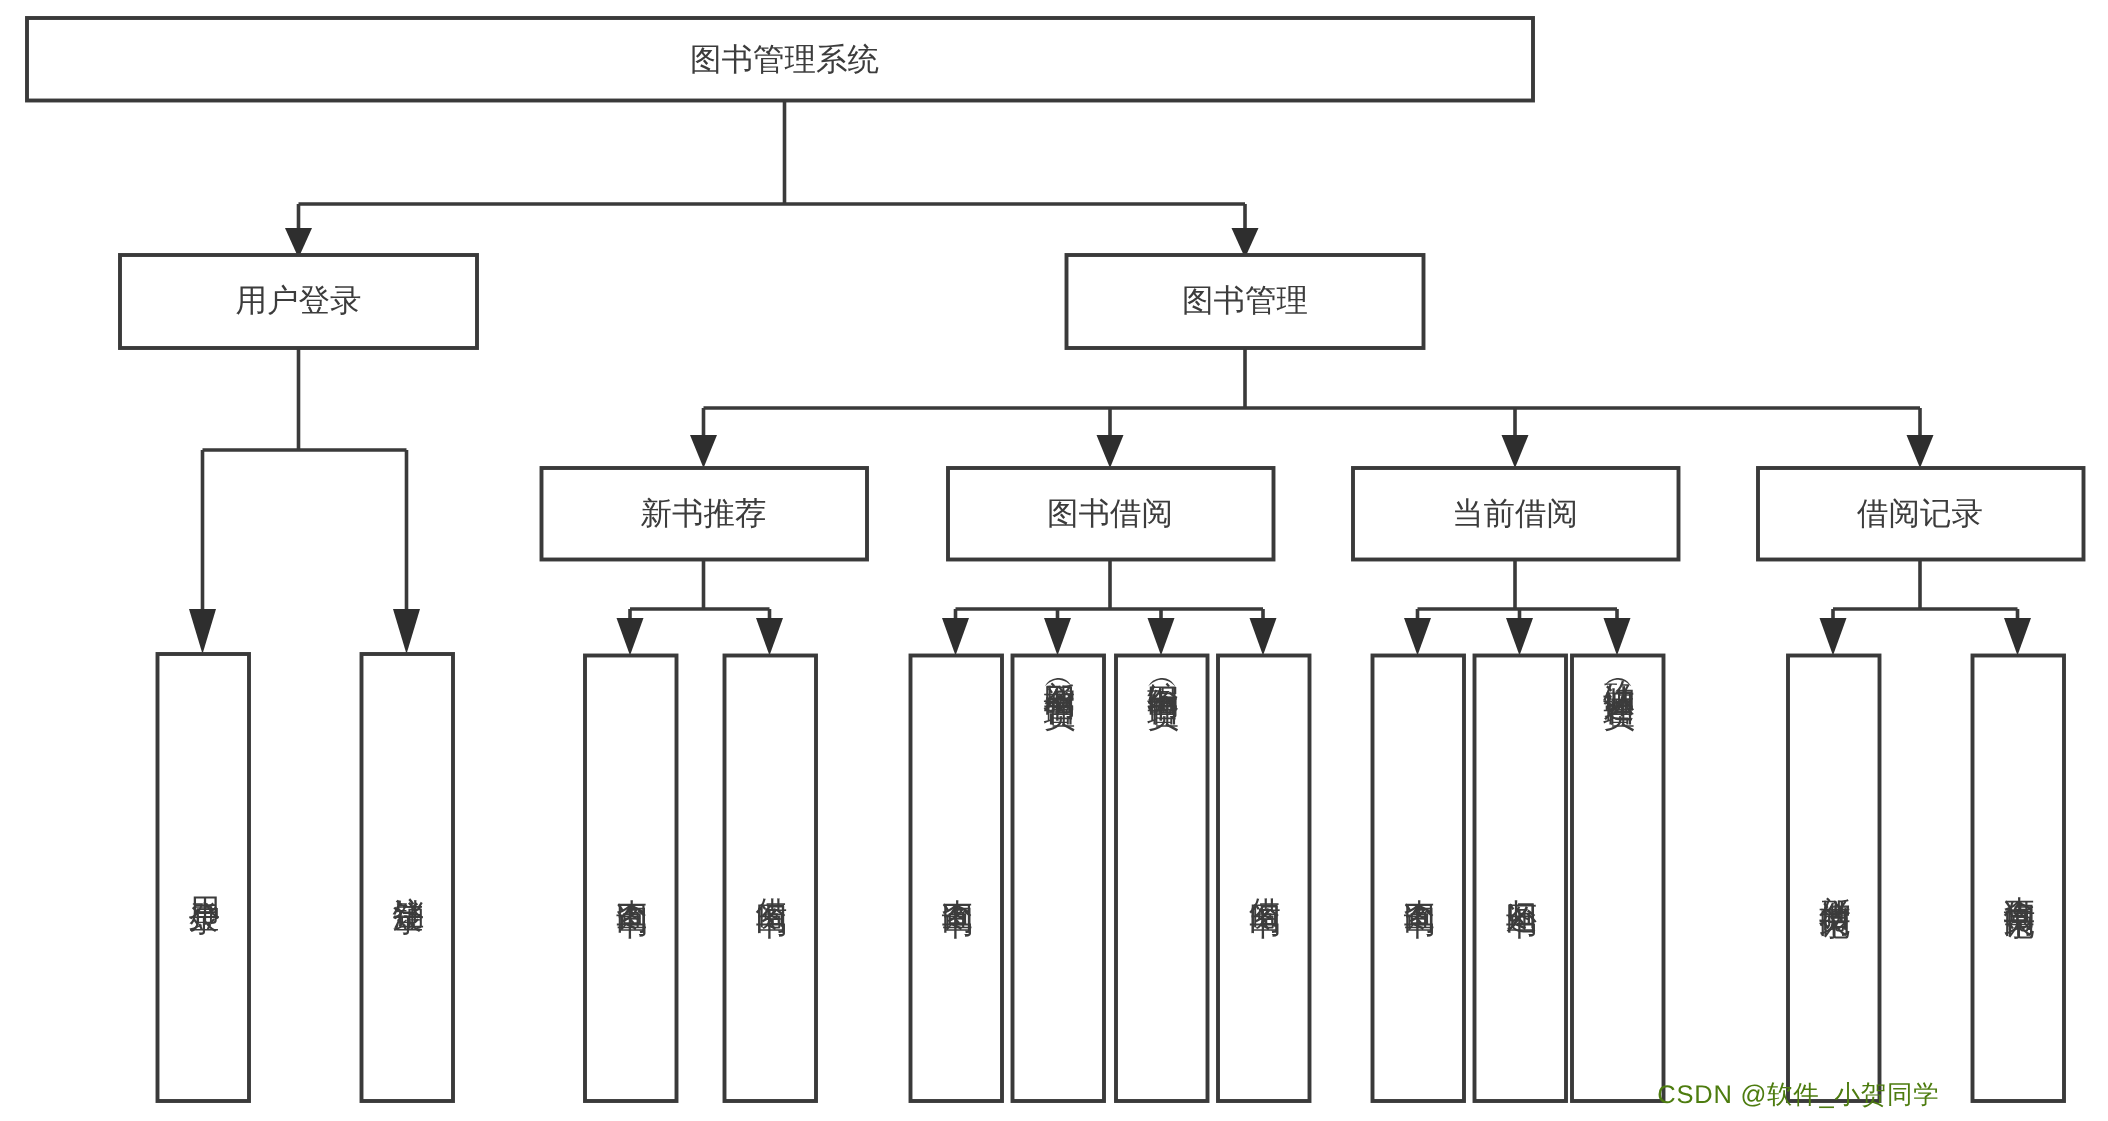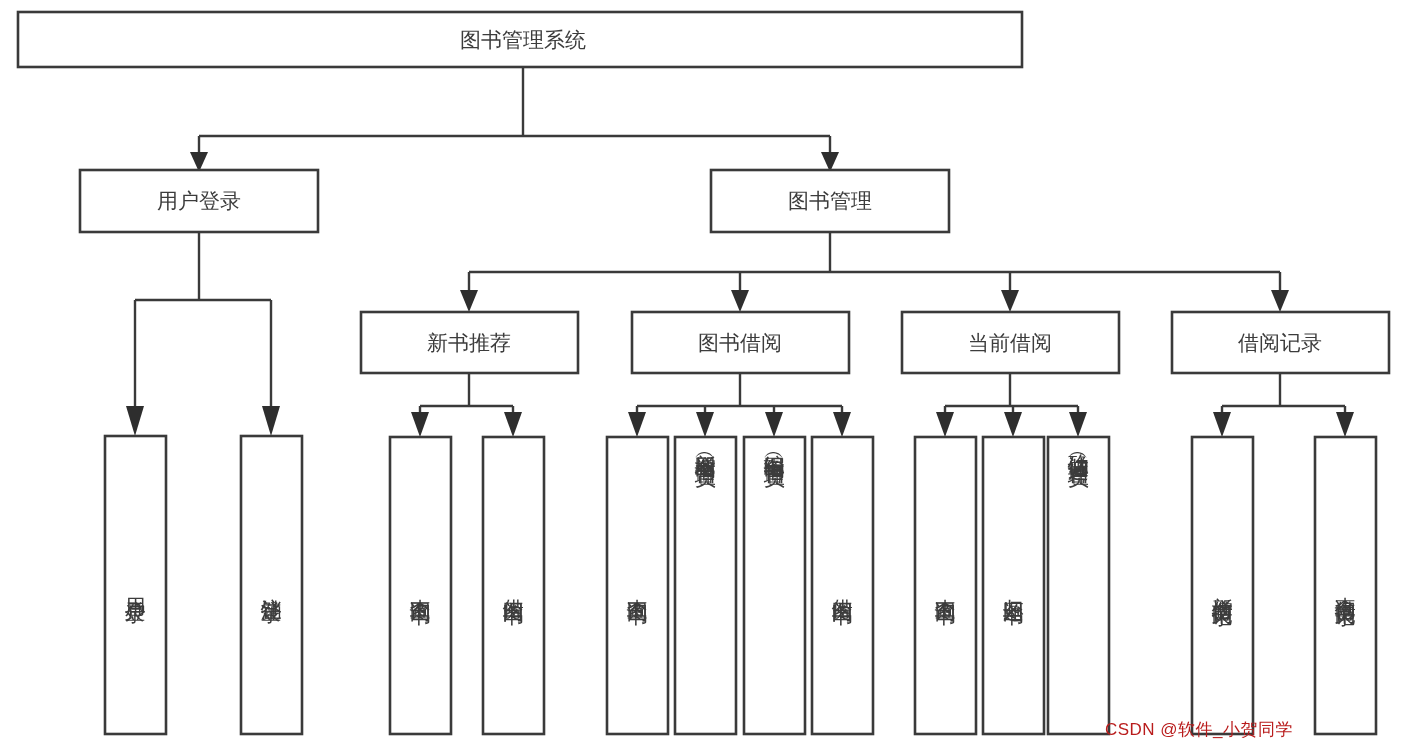--- a/index.html
+++ b/index.html
@@ -68,21 +68,21 @@
     color: #3c3c3c;
     white-space: nowrap;
     text-align: center;
   }
   .watermark {
     position: absolute;
     right: 8px;
     bottom: 6px;
     font-family: "Liberation Sans", "DejaVu Sans", sans-serif;
     font-size: 17px;
-    color: #b91c1c;
+    color: #4d7c0f;
     letter-spacing: 0.5px;
     white-space: nowrap;
   }
 </style>
 </head>
 <body>
 
 <div id="diagram-root">
 
   <svg class="diagram-canvas" viewBox="0 0 1405 747" xmlns="http://www.w3.org/2000/svg">

